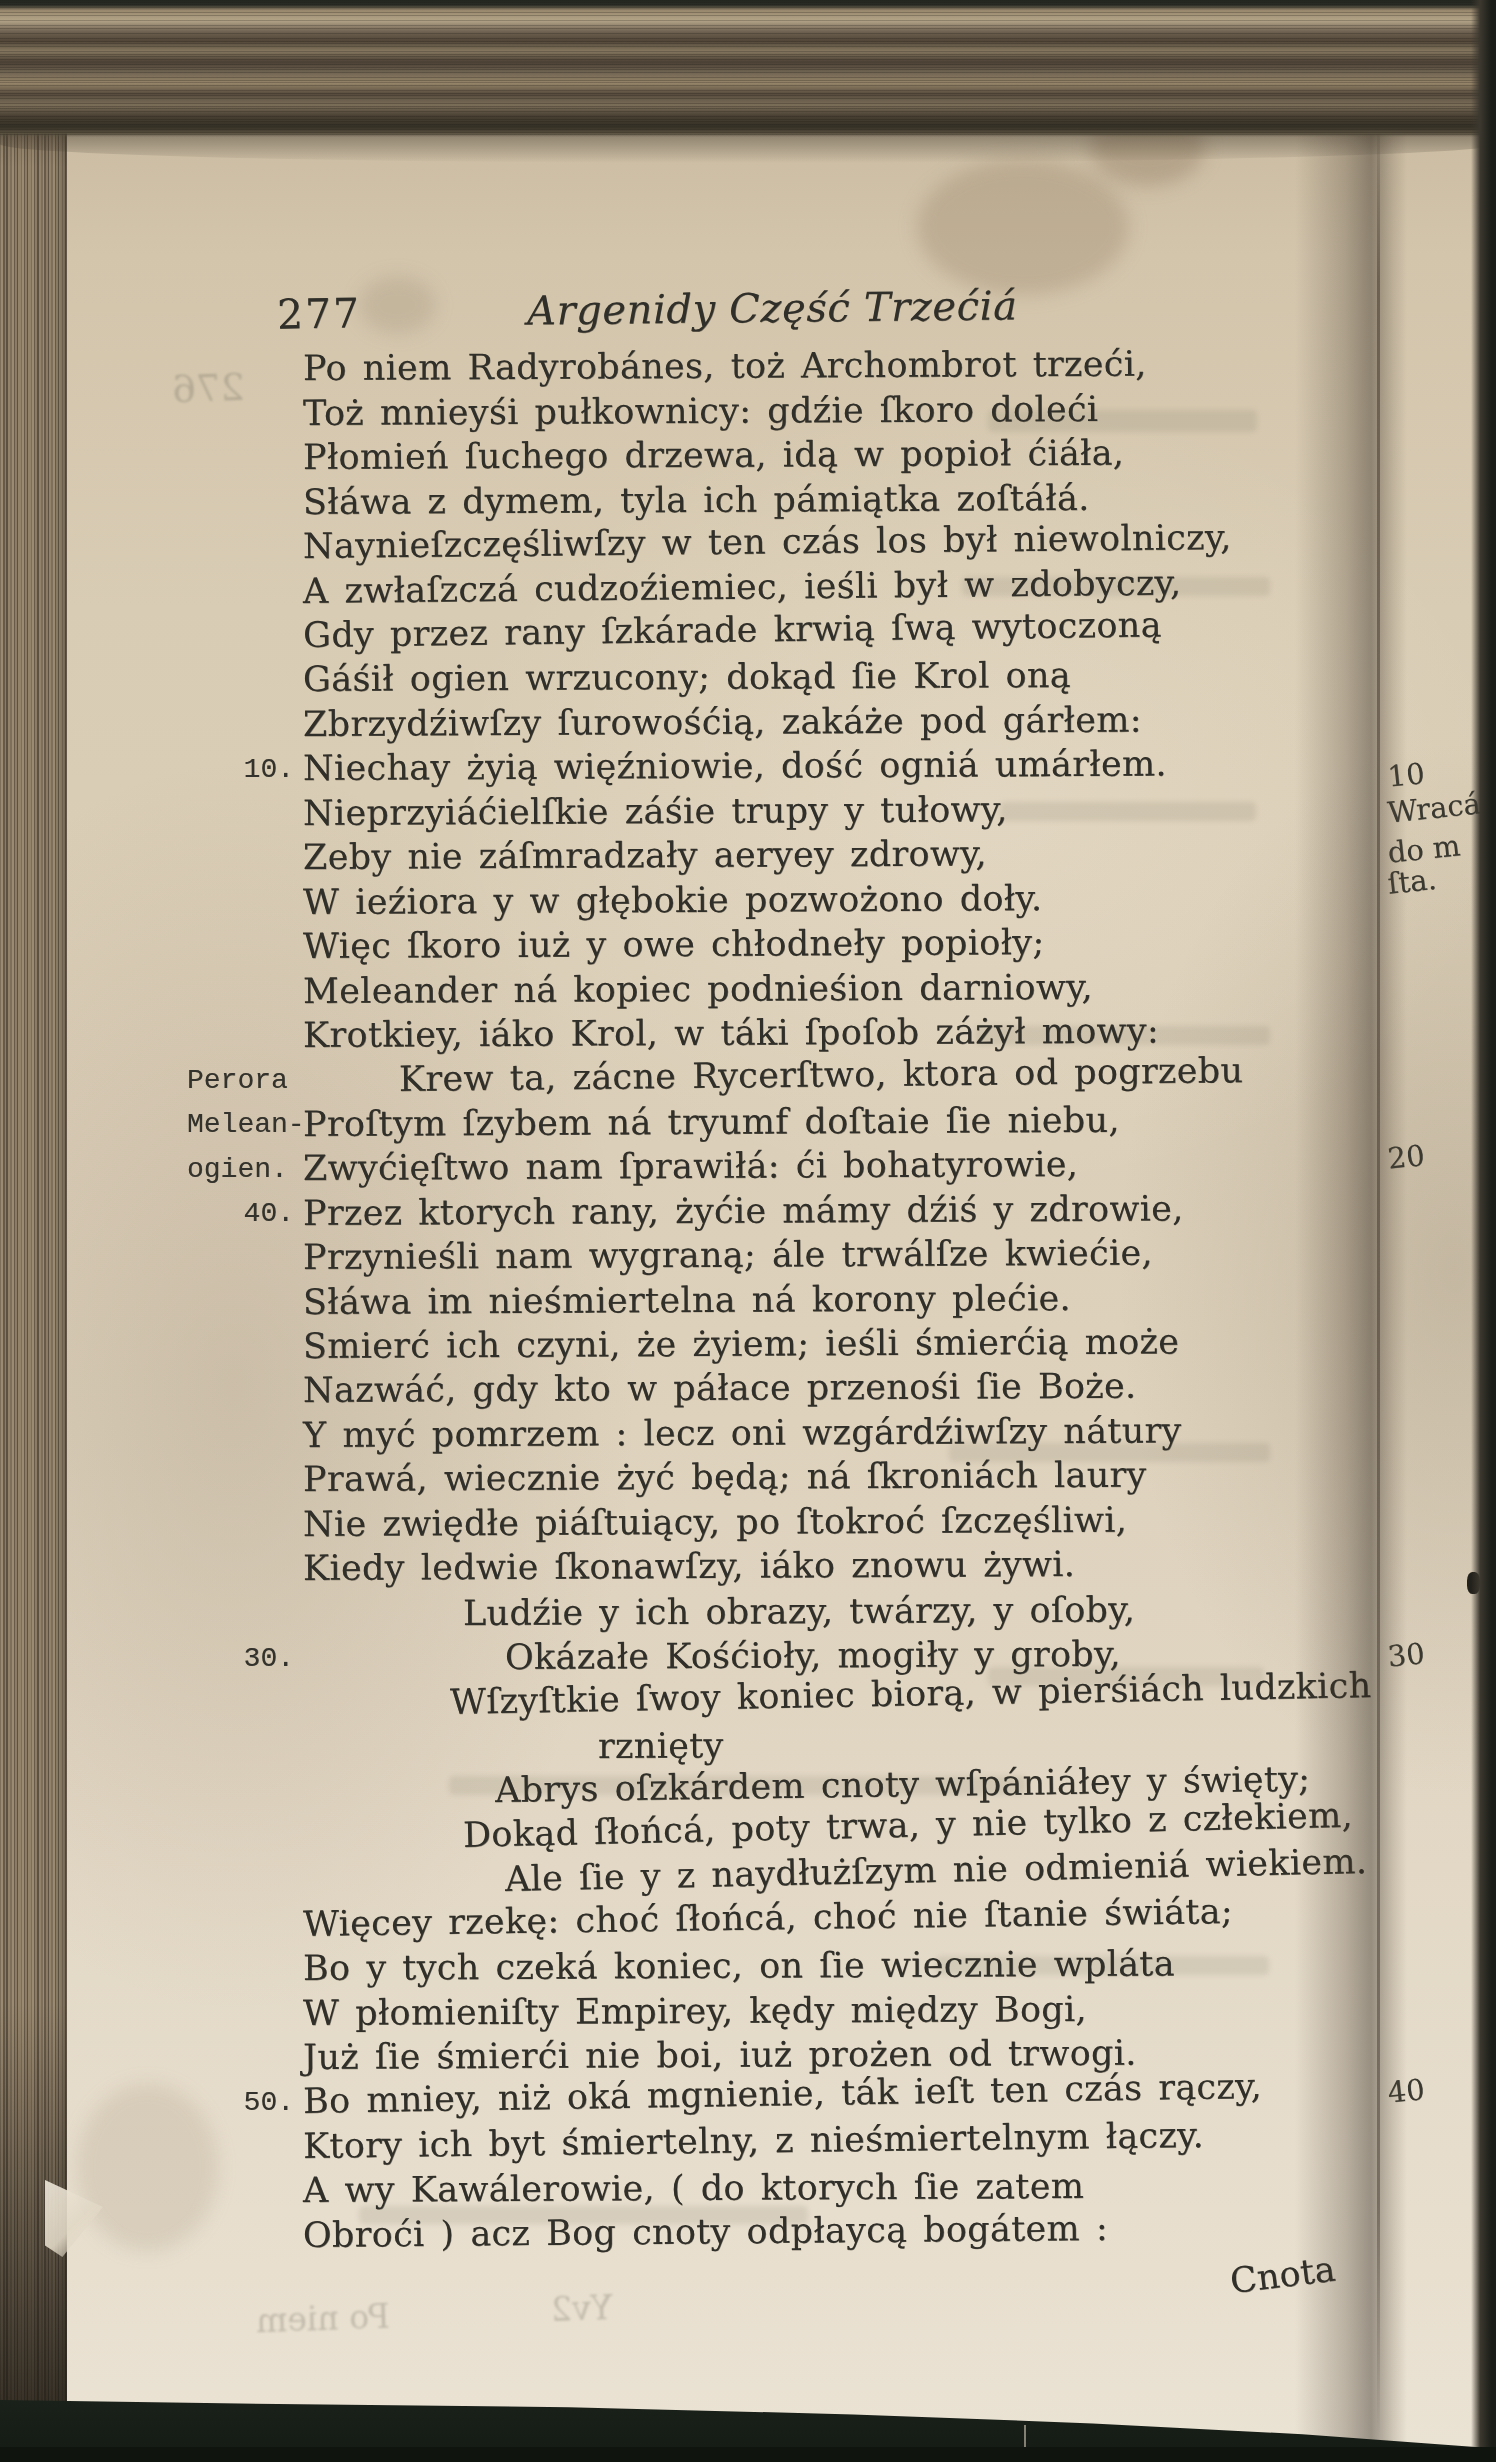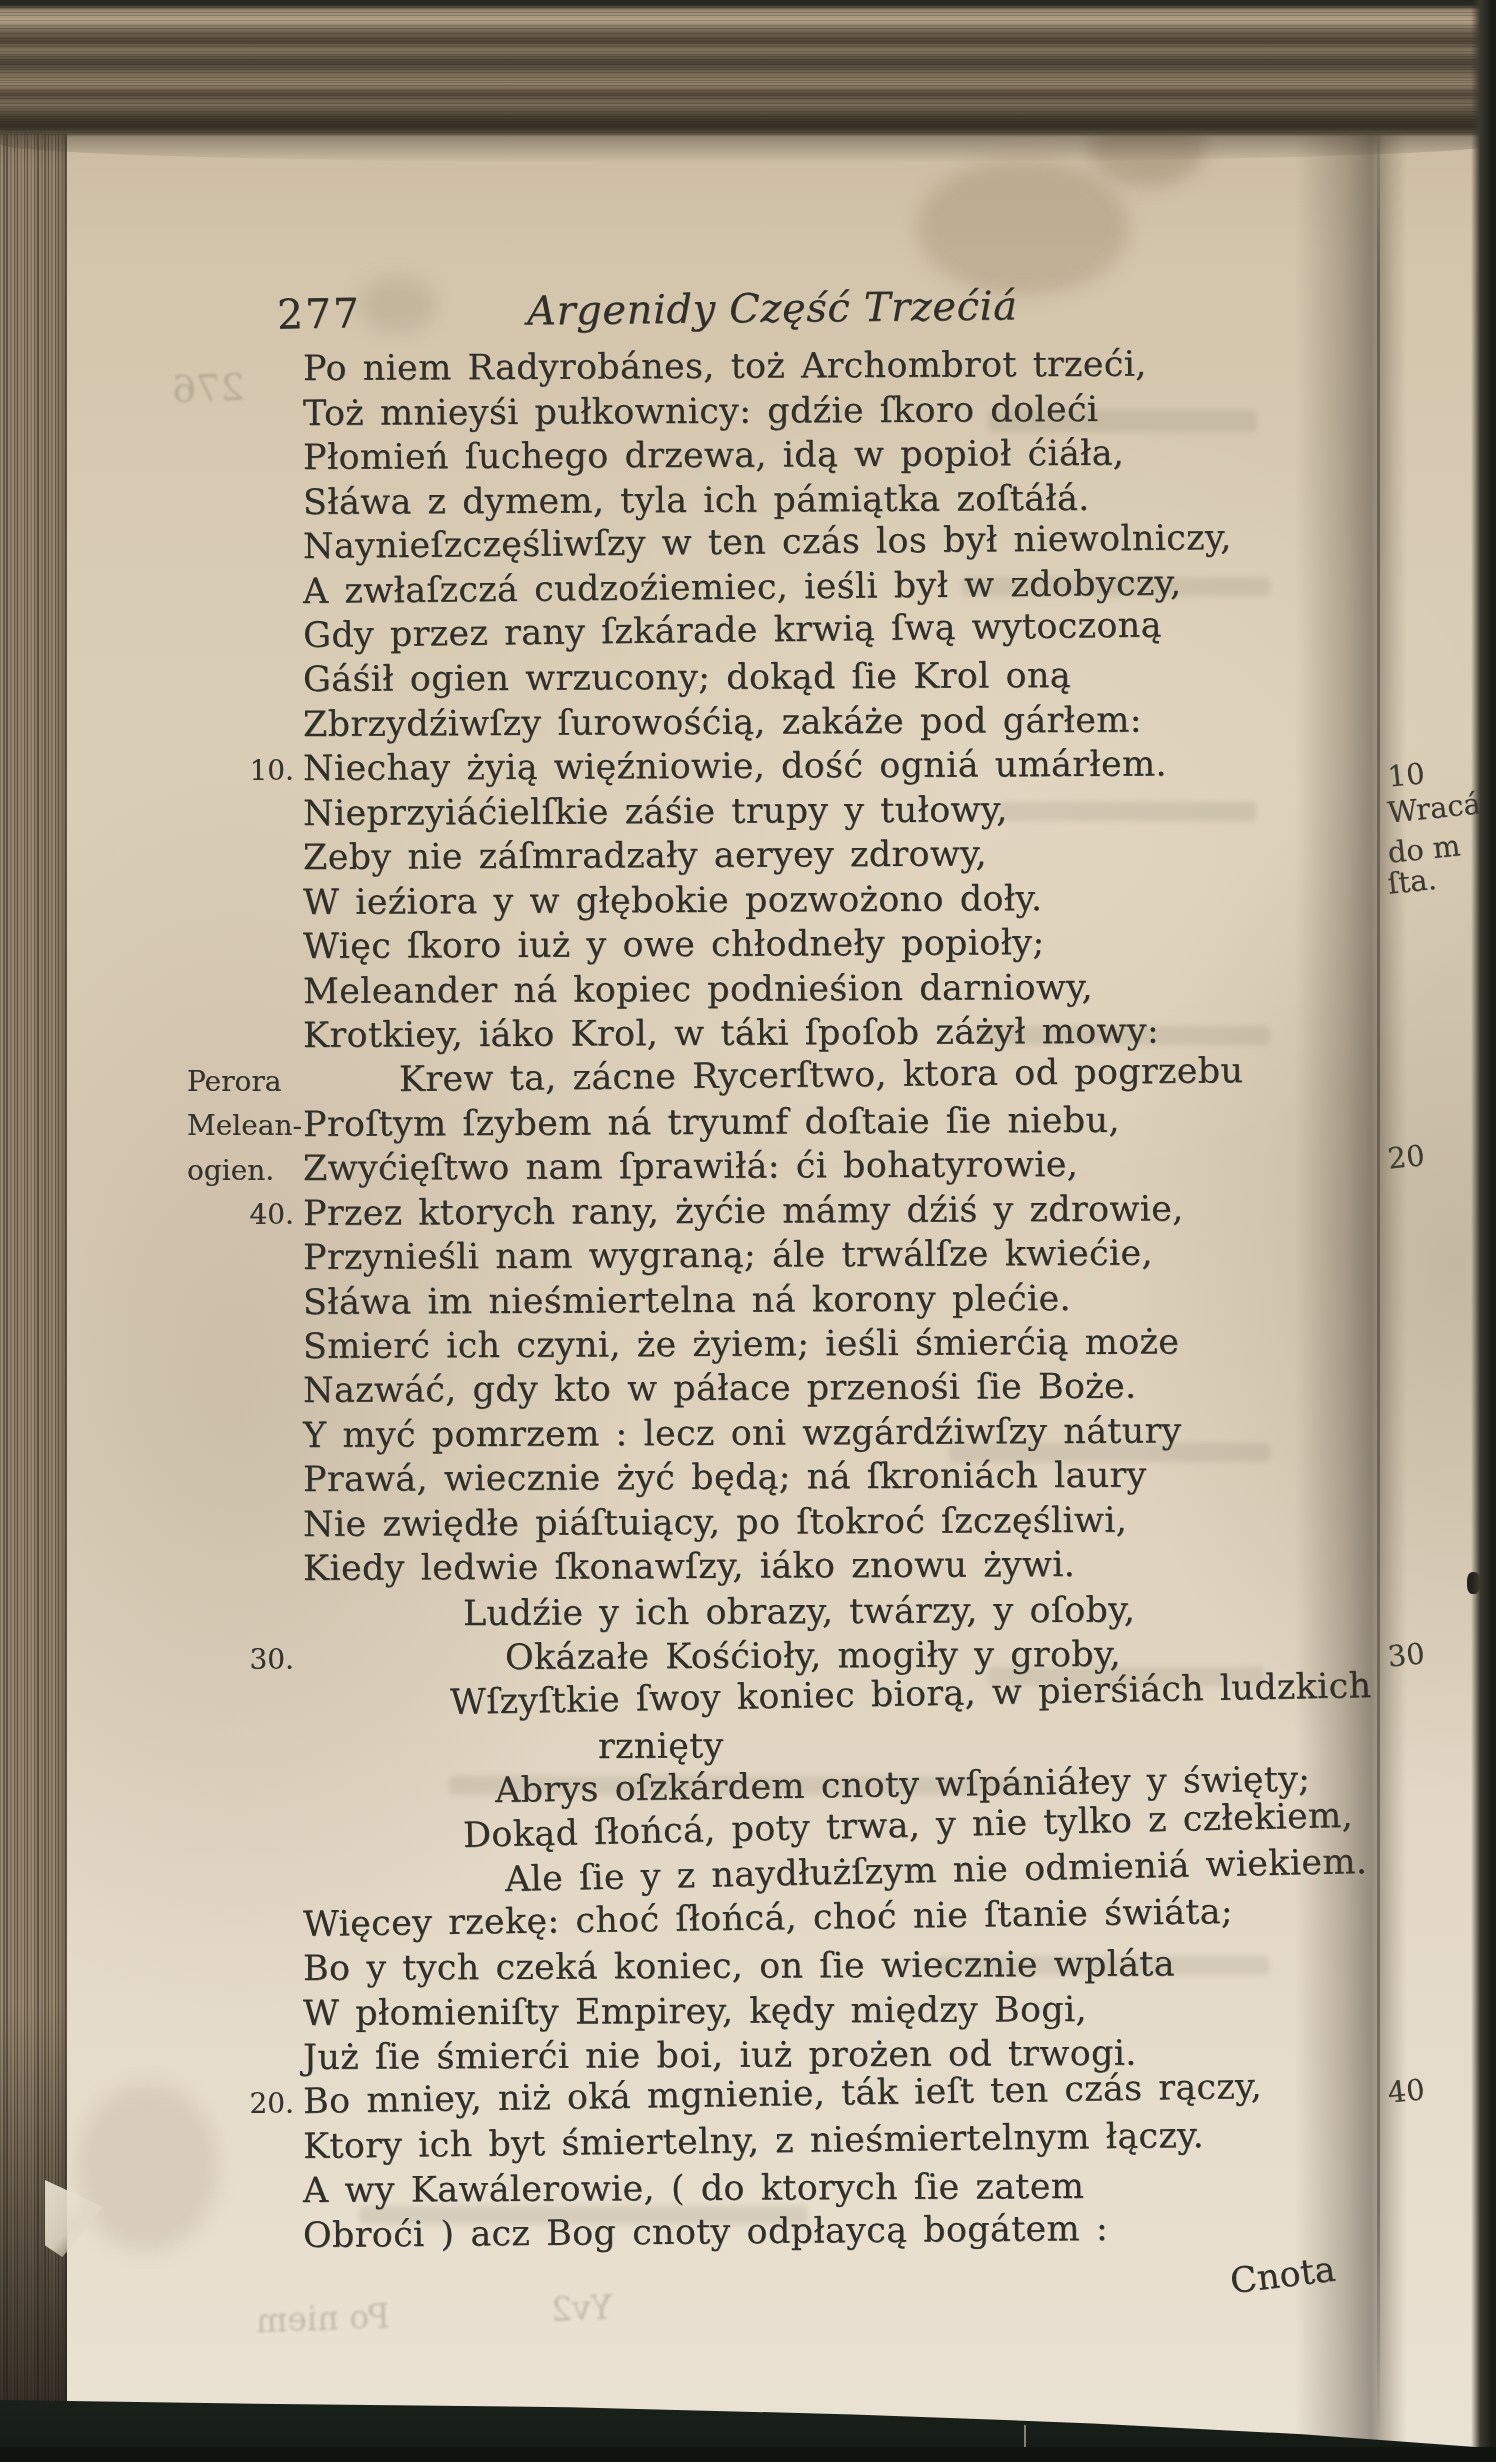--- a/index.html
+++ b/index.html
@@ -97,20 +97,21 @@
   #lines .line:nth-child(33){transform:rotate(-.8deg);}
   #lines .line:nth-child(34){transform:rotate(-1.3deg);}
   #lines .line:nth-child(35){transform:rotate(-1.2deg);}
   #lines .line:nth-child(36){transform:rotate(-.8deg);}
   #lines .line:nth-child(40){transform:rotate(-.9deg);}
   #lines .line:nth-child(41){transform:rotate(-.7deg);}
   #lines .line:nth-child(43){transform:rotate(-.5deg);}
   .margin-note{
     position:absolute;font-size:28px;color:#33322c;z-index:3;white-space:nowrap;
     text-shadow:0.3px 0.4px 0.4px rgba(48,42,30,.45);
+    font-family:Liberation Mono, monospace;
   }
   .margin-note.number{left:198px;width:96px;text-align:right;}
   .margin-note.gloss{left:187px;}
   .fp-frag{
     position:absolute;left:1386px;font-size:29px;color:#3a3931;z-index:3;white-space:nowrap;
     transform:rotate(-6deg);transform-origin:left top;
     text-shadow:0.3px 0.3px 0.4px rgba(48,42,30,.4);
   }
   #catchword{left:1230px;top:2255px;font-size:35px;transform:rotate(-7deg);}
   .ghost{
@@ -192,21 +193,21 @@
       <div class="line print" style="top: 2173px; left: 303px;">A wy Kawálerowie, ( do ktorych ſie zatem</div>
       <div class="line print" style="top: 2218px; left: 303px;">Obroći ) acz Bog cnoty odpłaycą bogátem :</div>
     </div>
   <div id="margin-notes">
       <div class="margin-note number" style="top: 754px;">10.</div>
       <div class="margin-note gloss" style="top: 1065px;">Perora</div>
       <div class="margin-note gloss" style="top: 1109px;">Melean-</div>
       <div class="margin-note gloss" style="top: 1154px;">ogien.</div>
       <div class="margin-note number" style="top: 1198px;">40.</div>
       <div class="margin-note number" style="top: 1643px;">30.</div>
-      <div class="margin-note number" style="top: 2087px;">20.</div>
+      <div class="margin-note number" style="top: 2087px;">50.</div>
     </div>
   <div id="fp-frags">
       <div class="fp-frag" style="top: 760px;">10</div>
       <div class="fp-frag" style="top: 796px;">Wracá</div>
       <div class="fp-frag" style="top: 836px;">do m</div>
       <div class="fp-frag" style="top: 867px;">ſta.</div>
       <div class="fp-frag" style="top: 1142px;">20</div>
       <div class="fp-frag" style="top: 1640px;">30</div>
       <div class="fp-frag" style="top: 2076px;">40</div>
     </div>

